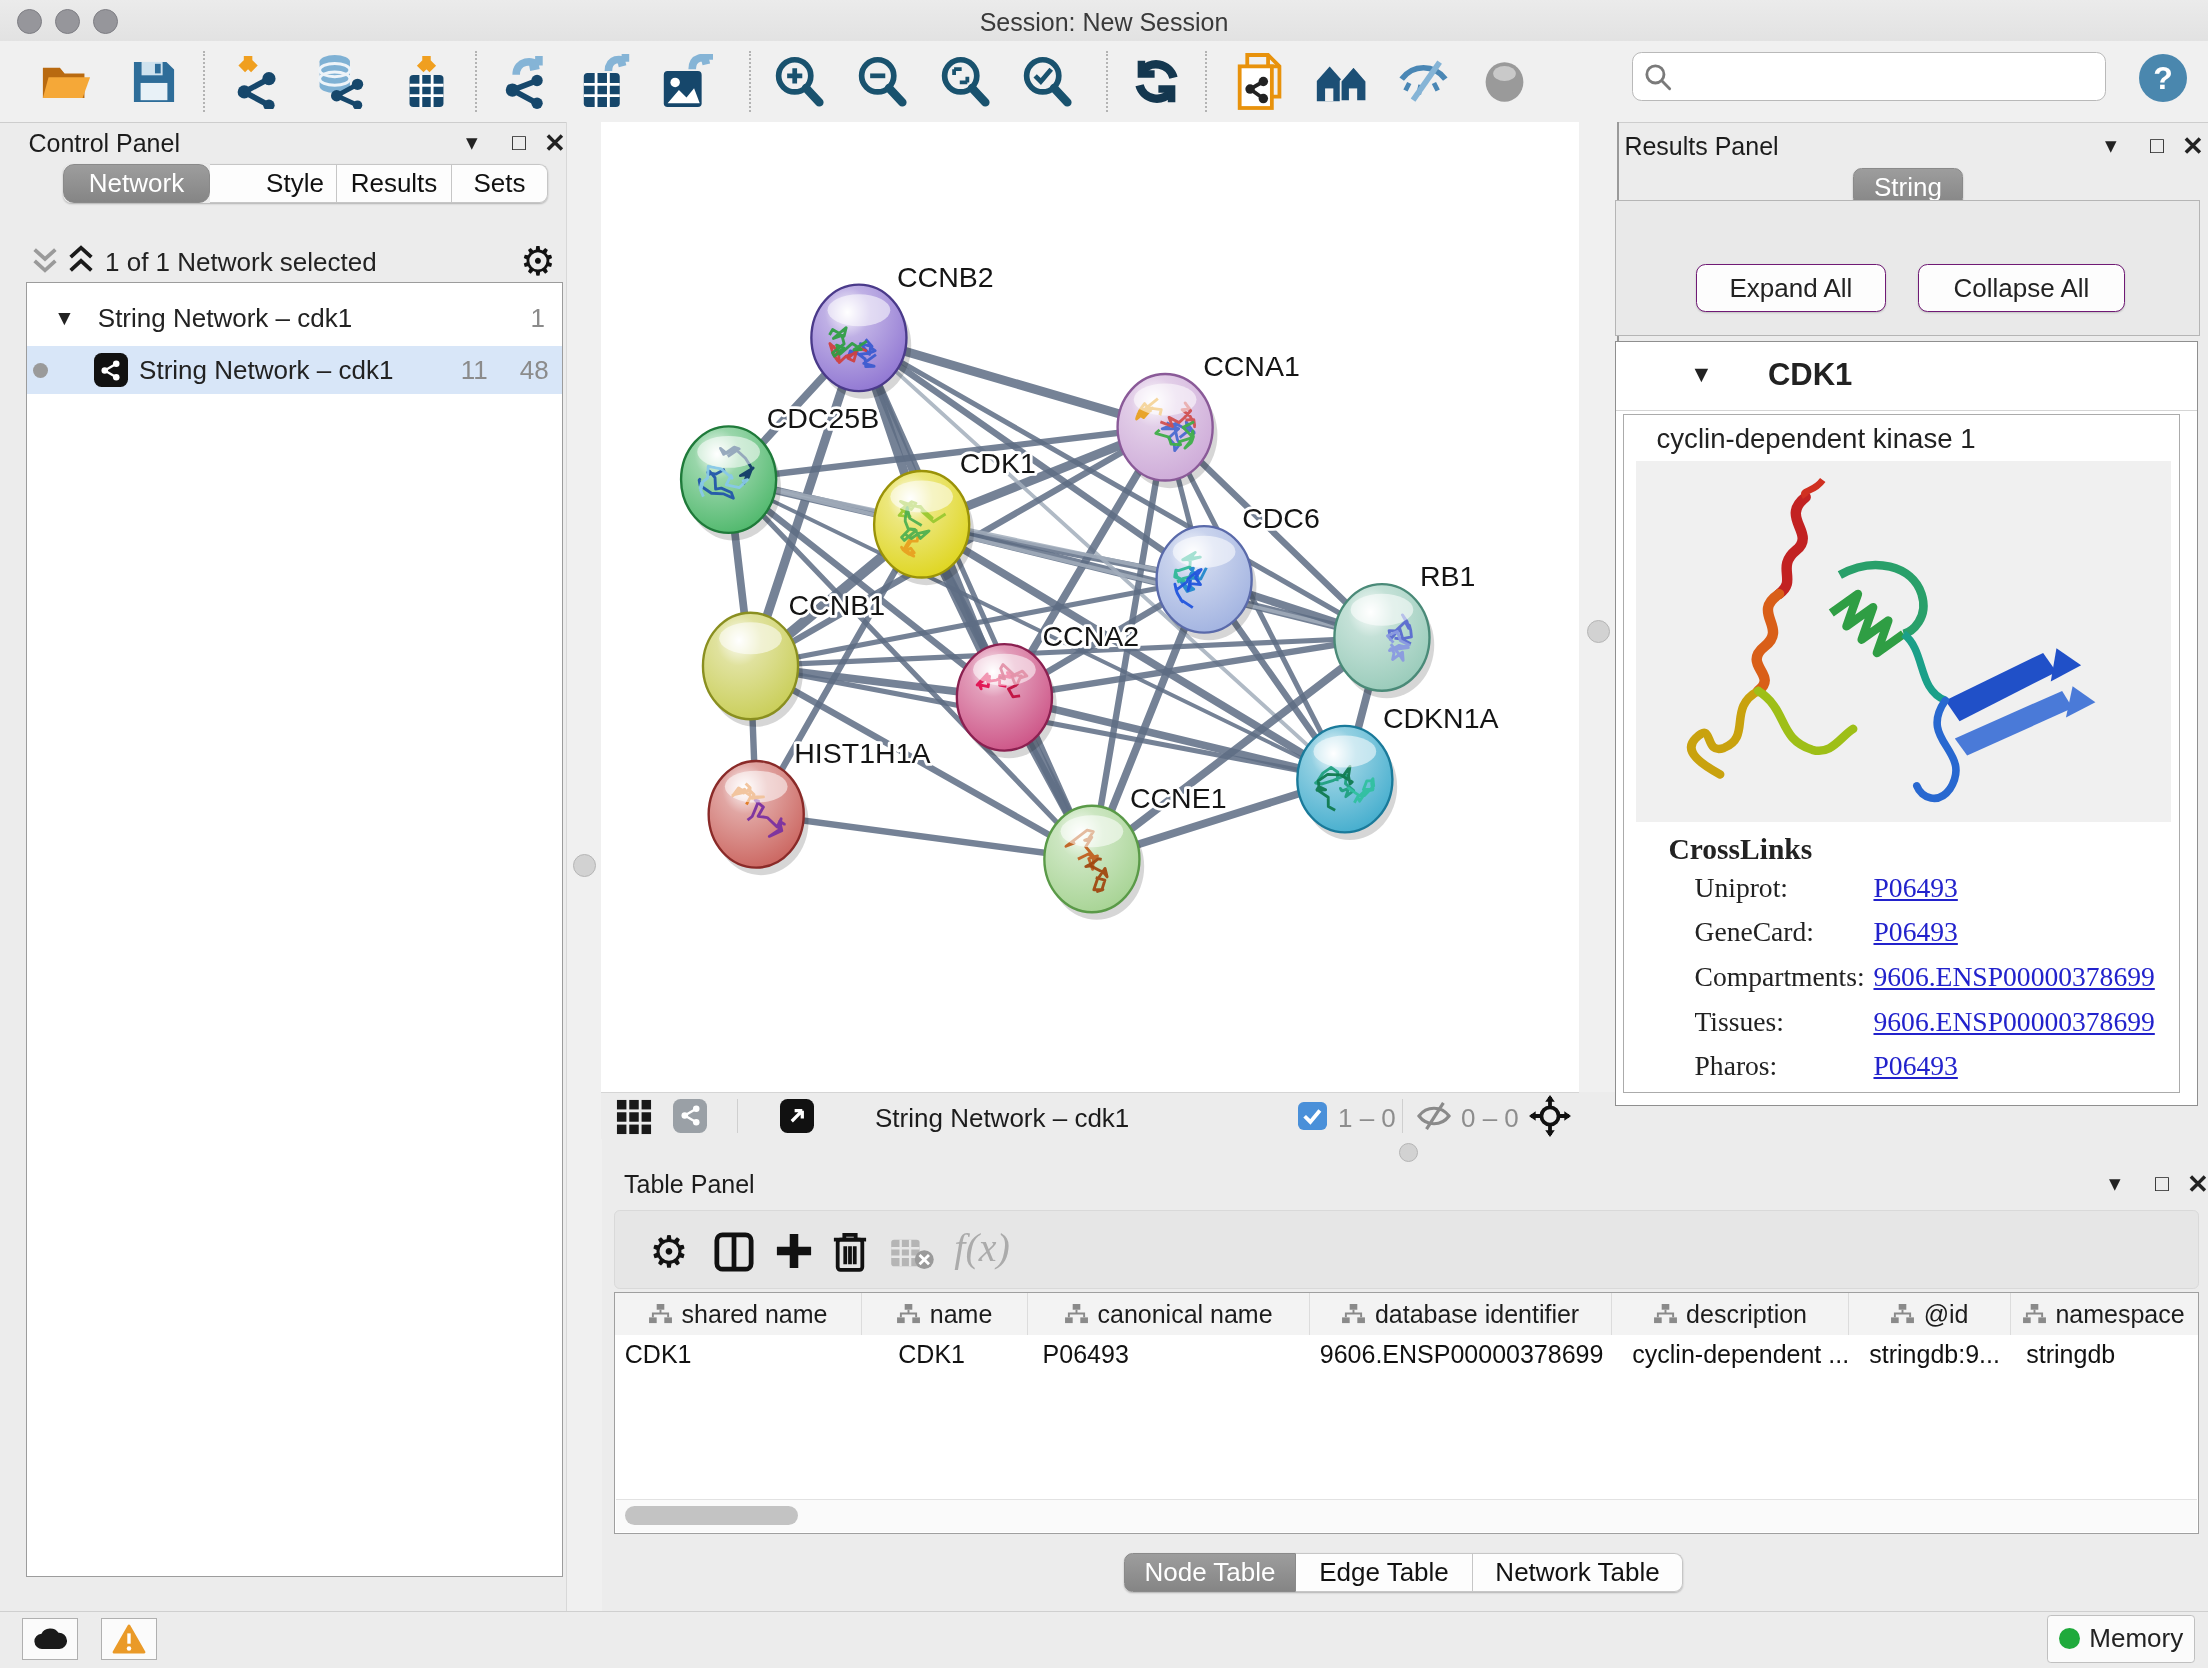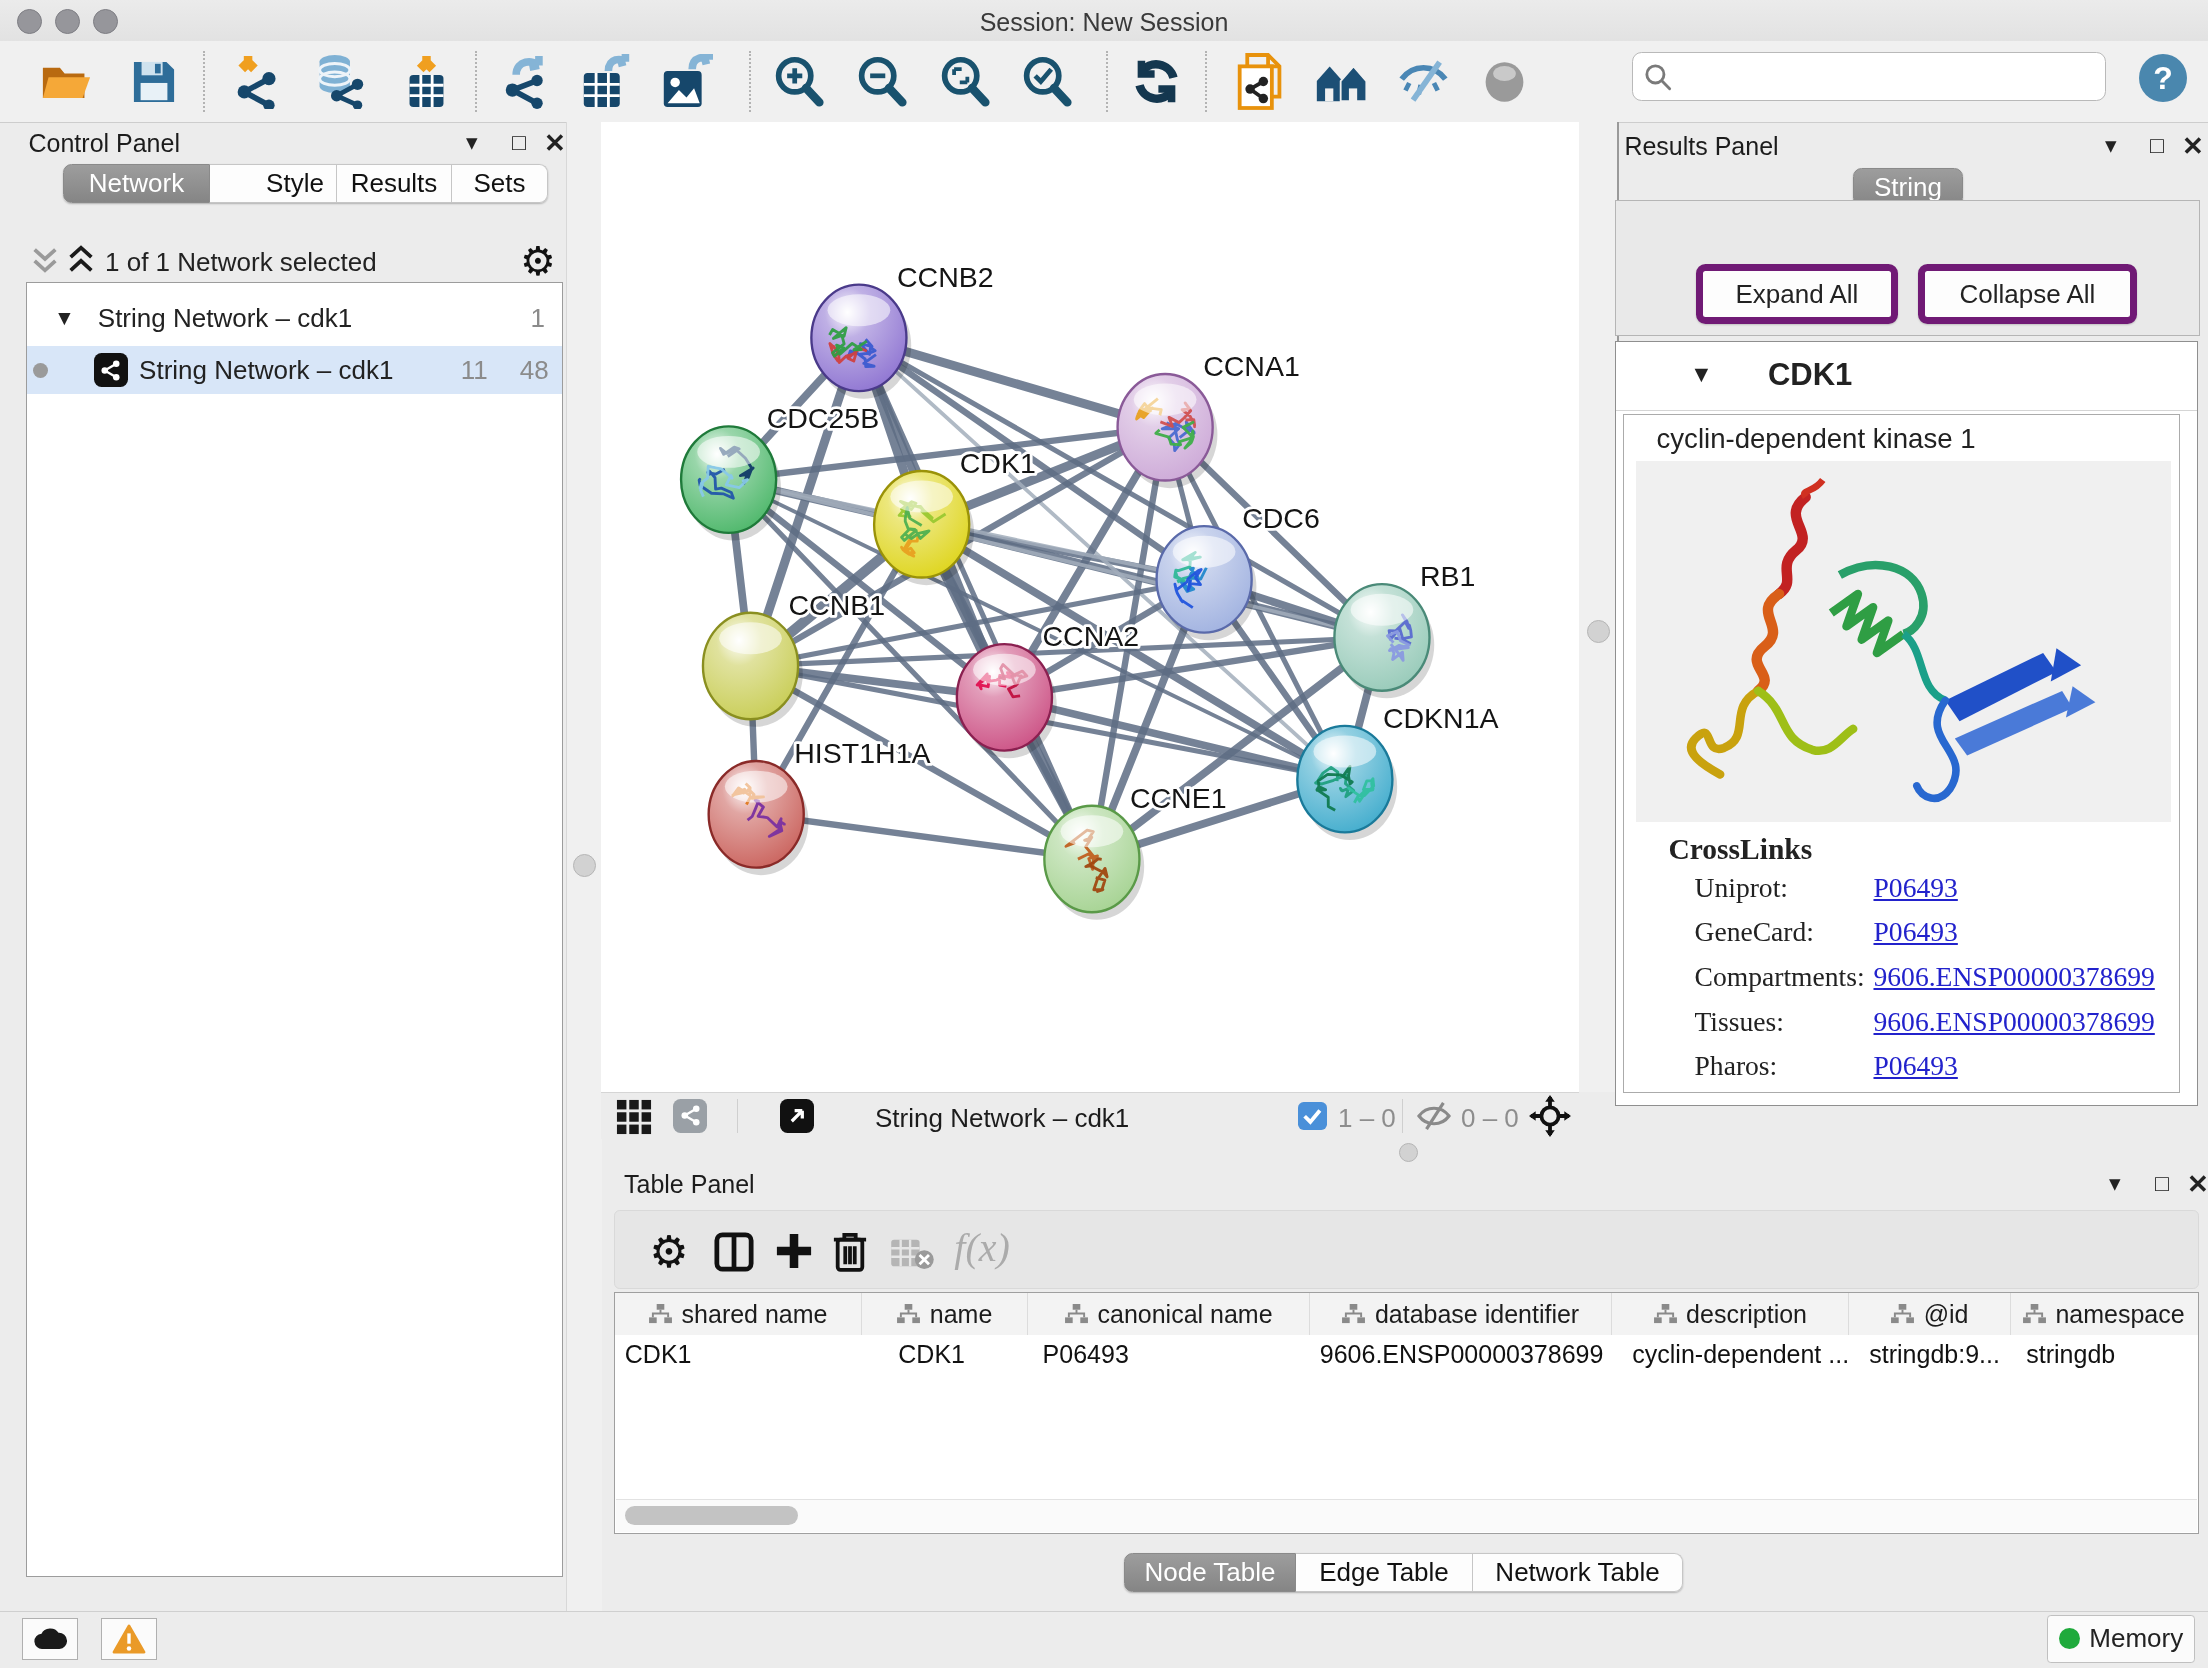--- a/index.html
+++ b/index.html
@@ -39,21 +39,21 @@
   .stricon.gray{background:#9aa0a6;}
   
   .canvas{left:601px;top:122px;width:978px;height:970px;background:#fff;}
   .netbar{left:601px;top:1092px;width:978px;height:46px;background:#ececec;border-top:1px solid #d5d5d5;}
   .nb-sep{top:5.7px;width:0;height:34px;border-left:1.9px solid #cfcfcf;}
   .graycnt{color:#8d8d8d;font-size:26px;}
   .splitdot{width:21px;height:21px;border-radius:50%;background:#d2d2d2;border:1px solid #b5b5b5;}
   
   .rpanel{left:1613px;top:122px;width:595px;height:1489px;}
   .rbox1{left:1.9px;top:78px;width:583px;height:134px;background:#e9e9e9;border:1px solid #b5b5b5;}
-  .rbtn{height:46px;background:#fdfdfd;border:7px solid #701a75;border-radius:9.5px;font-size:26px;
+  .rbtn{height:46px;background:#fdfdfd;border:1px solid #701a75;border-radius:9.5px;font-size:26px;
     display:flex;align-items:center;justify-content:center;box-shadow:0 1px 1.9px rgba(0,0,0,.18);}
   .rbox2{left:1.9px;top:219px;width:583px;height:765px;background:#fff;border:1.9px solid #8f8f8f;box-sizing:border-box;}
   .innerbox{left:7.6px;top:72px;width:557px;height:679px;border:1px solid #ababab;background:#fff;box-sizing:border-box;}
   .serif{font-family:"Liberation Serif",serif;}
   .xlink{color:#2222cc;text-decoration:underline;}
   
   .tpanel{left:601px;top:1168px;width:1607px;height:443px;}
   .ttools{left:13.3px;top:42px;width:1585px;height:79px;background:#e6e6e6;border:1px solid #d9d9d9;border-radius:5.7px;box-sizing:border-box;}
   .tbox{left:13.3px;top:124px;width:1585px;height:242px;background:#fff;border:1px solid #9f9f9f;box-sizing:border-box;overflow:hidden;}
   .thead{left:0;top:0;width:1583px;height:42px;background:#f3f3f3;border-bottom:1px solid #cfcfcf;display:flex;}
@@ -234,21 +234,21 @@
     <div class="abs help">?</div>
   </div>
 
   <div class="abs" style="left:0;top:122px;width:601px;height:1489px;">
     <div class="abs ptitle" style="left:28.5px;top:6.7px;">Control Panel</div>
     <div class="abs pctl" style="left:466px;top:6.7px;">▾</div>
     <div class="abs pctl" style="left:512px;top:6.7px;">□</div>
     <div class="abs pctl x" style="left:544px;top:5.7px;">✕</div>
 
     <div class="abs seg" style="left:63px;top:42px;">
-      <div class="tab sel" style="width:145px;">Network</div>
+      <div class="tab sel" style="width:145px;border-radius:11px;">Network</div>
       <div class="tab" style="width:82px;padding-left:44px;">Style</div>
       <div class="tab" style="width:114px;">Results</div>
       <div class="tab" style="width:95px;">Sets</div>
     </div>
 
     <div class="abs" style="left:28.5px;top:120px;">
       <svg width="32" height="34" viewBox="0 0 34 36">
           <path d="M6 8 L17 18 L28 8 M6 20 L17 30 L28 20" stroke="#9a9a9a" stroke-width="4" fill="none"></path>
         </svg>
     </div>

